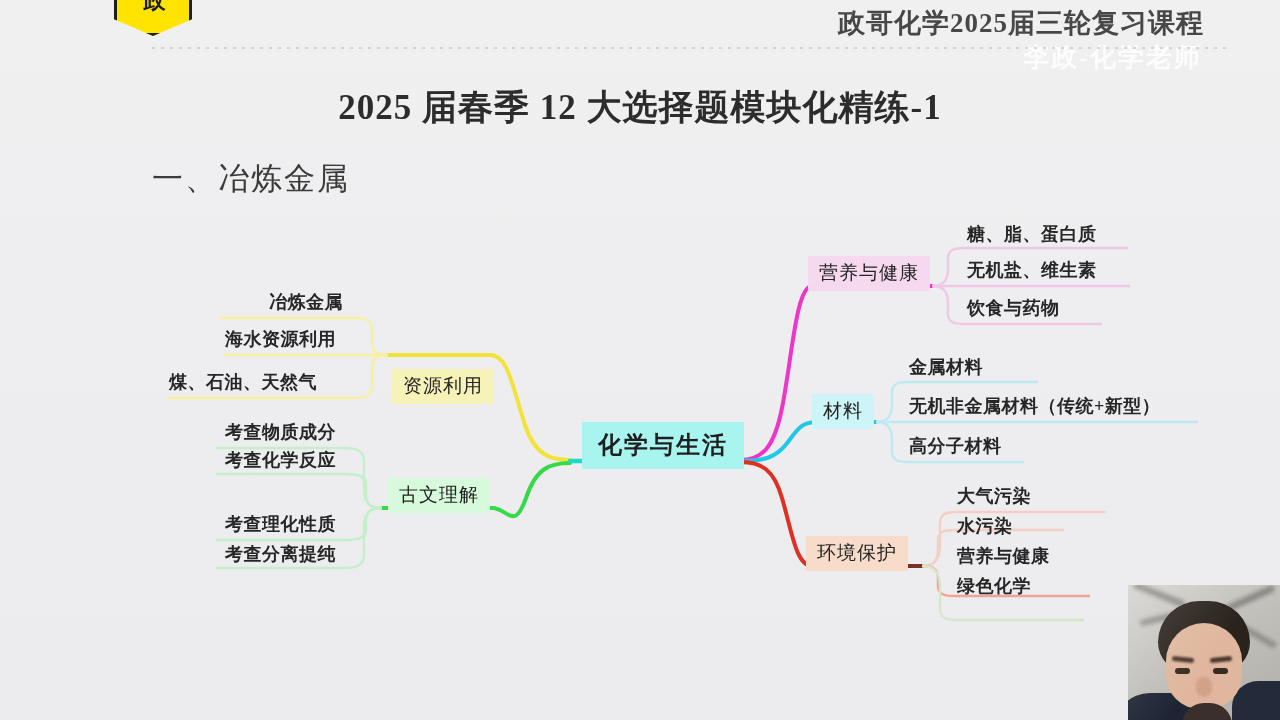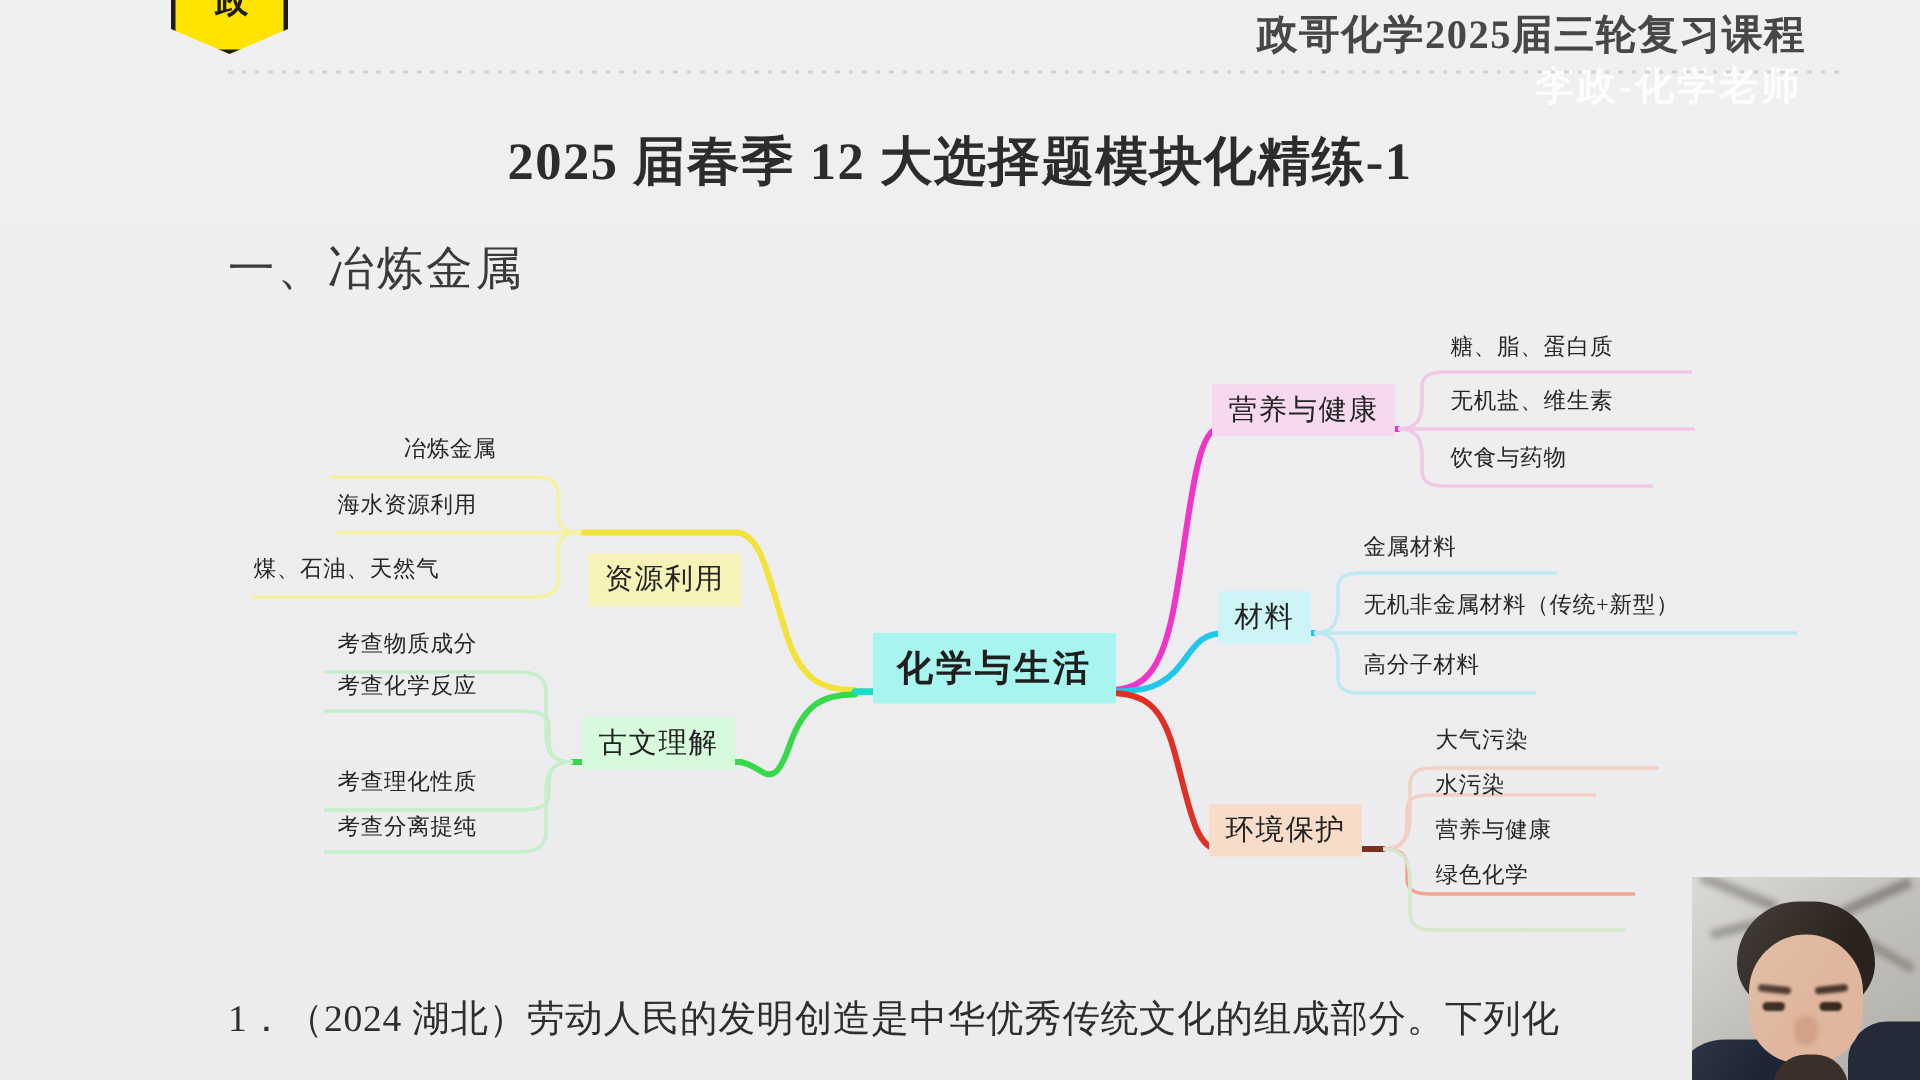--- a/index.html
+++ b/index.html
@@ -138,22 +138,22 @@
   }
   
   .node.lvl1 {
     font-size: 19px;
     font-weight: normal;
     padding: 4px 11px 5px 11px;
     letter-spacing: 1px;
   }
   
   .node.leaf {
-    font-size: 15px;
-    font-weight: normal;
+    font-size: 18px;
+    font-weight: bold;
     padding: 2px 7px 4px 7px;
     letter-spacing: 0.5px;
     color: #262626;
   }
   #center-node {
     position: absolute;
     font-size: 24px;
     font-weight: bold;
     letter-spacing: 2px;
     padding: 7px 16px 8px 16px;
@@ -331,21 +331,20 @@
     <div class="node leaf" style="left:762px; top:182px;">无机非金属材料（传统+新型）</div>
     <div class="node leaf" style="left:762px; top:222px;">高分子材料</div>
 
     <div class="node lvl1" style="left:666px; top:326px; background:#f7ddc9;">环境保护</div>
     <div class="node leaf" style="left:810px; top:272px;">大气污染</div>
     <div class="node leaf" style="left:810px; top:302px;">水污染</div>
     <div class="node leaf" style="left:810px; top:332px;">营养与健康</div>
     <div class="node leaf" style="left:810px; top:362px;">绿色化学</div>
   </div>
 
-  <div id="question-1">1．（2024 湖北）劳动人民的发明创造是中华优秀传统文化的组成部分。下列化</div>
 
   <div id="webcam">
     <div class="wall"></div>
     <div class="branch-a"></div>
     <div class="branch-b"></div>
     <div class="branch-c"></div>
     <div class="branch-d"></div>
     <div class="shoulder-l"></div>
     <div class="shoulder-r"></div>
     <div class="hair"></div>

